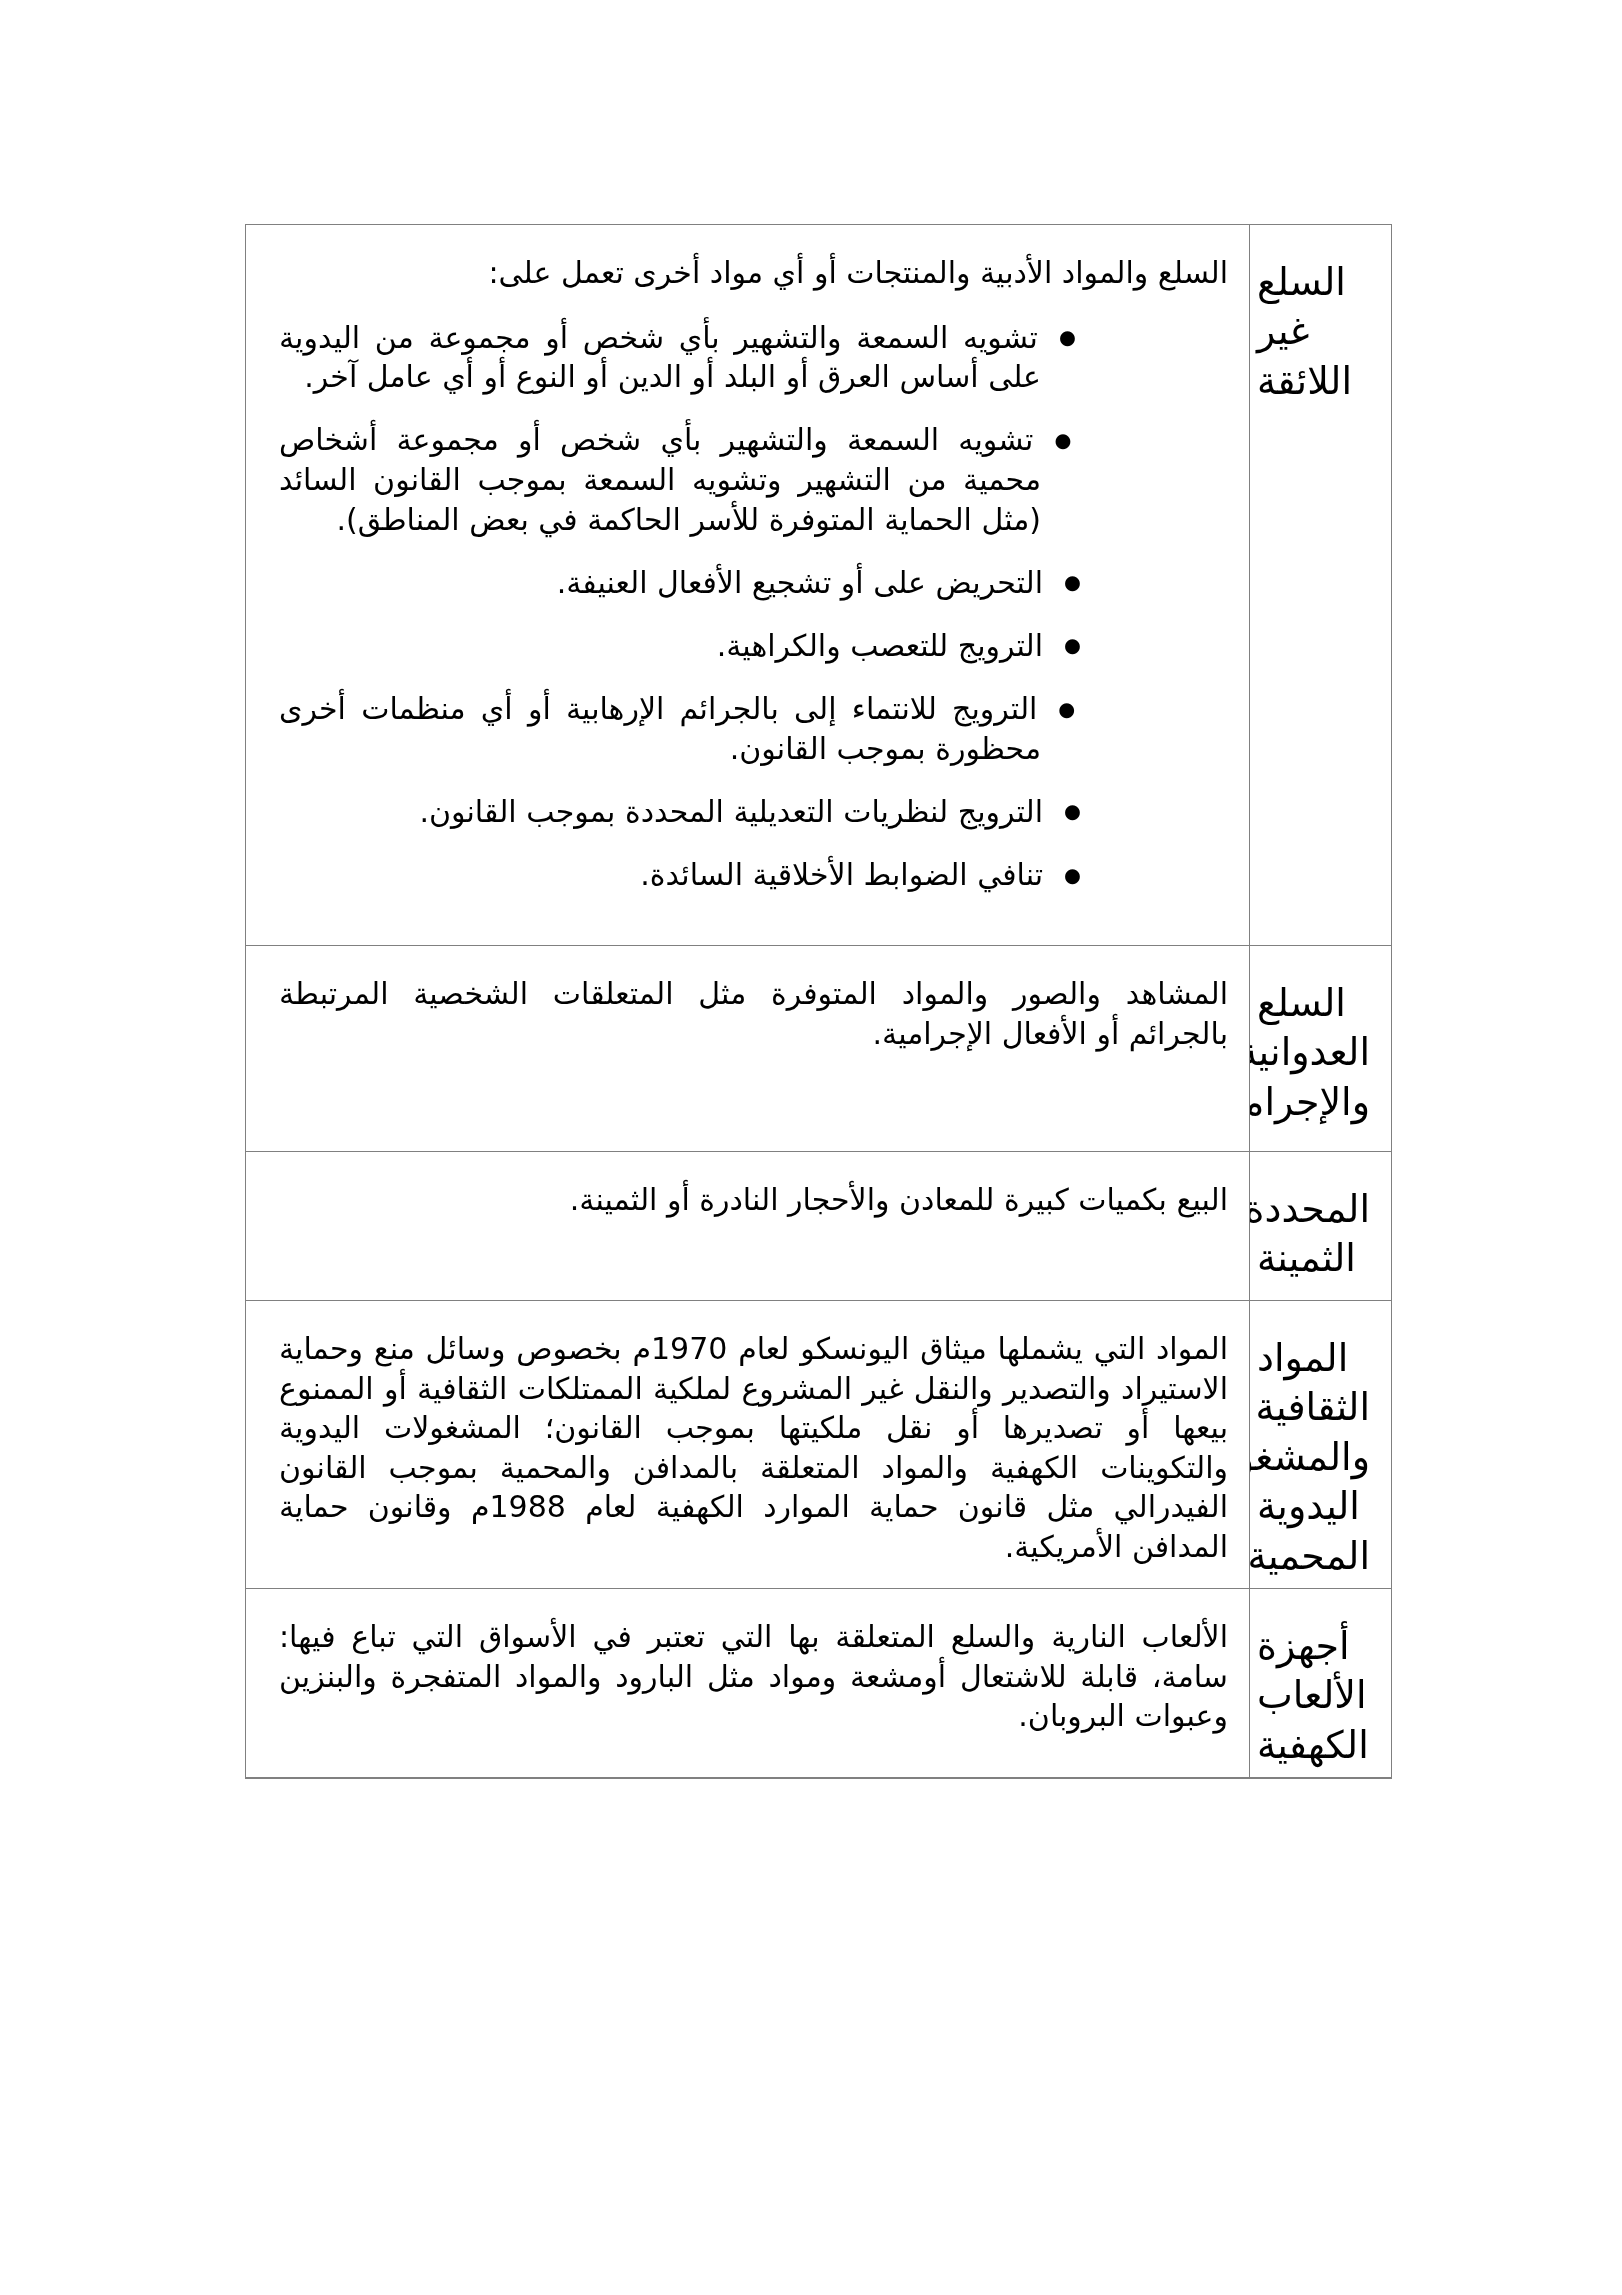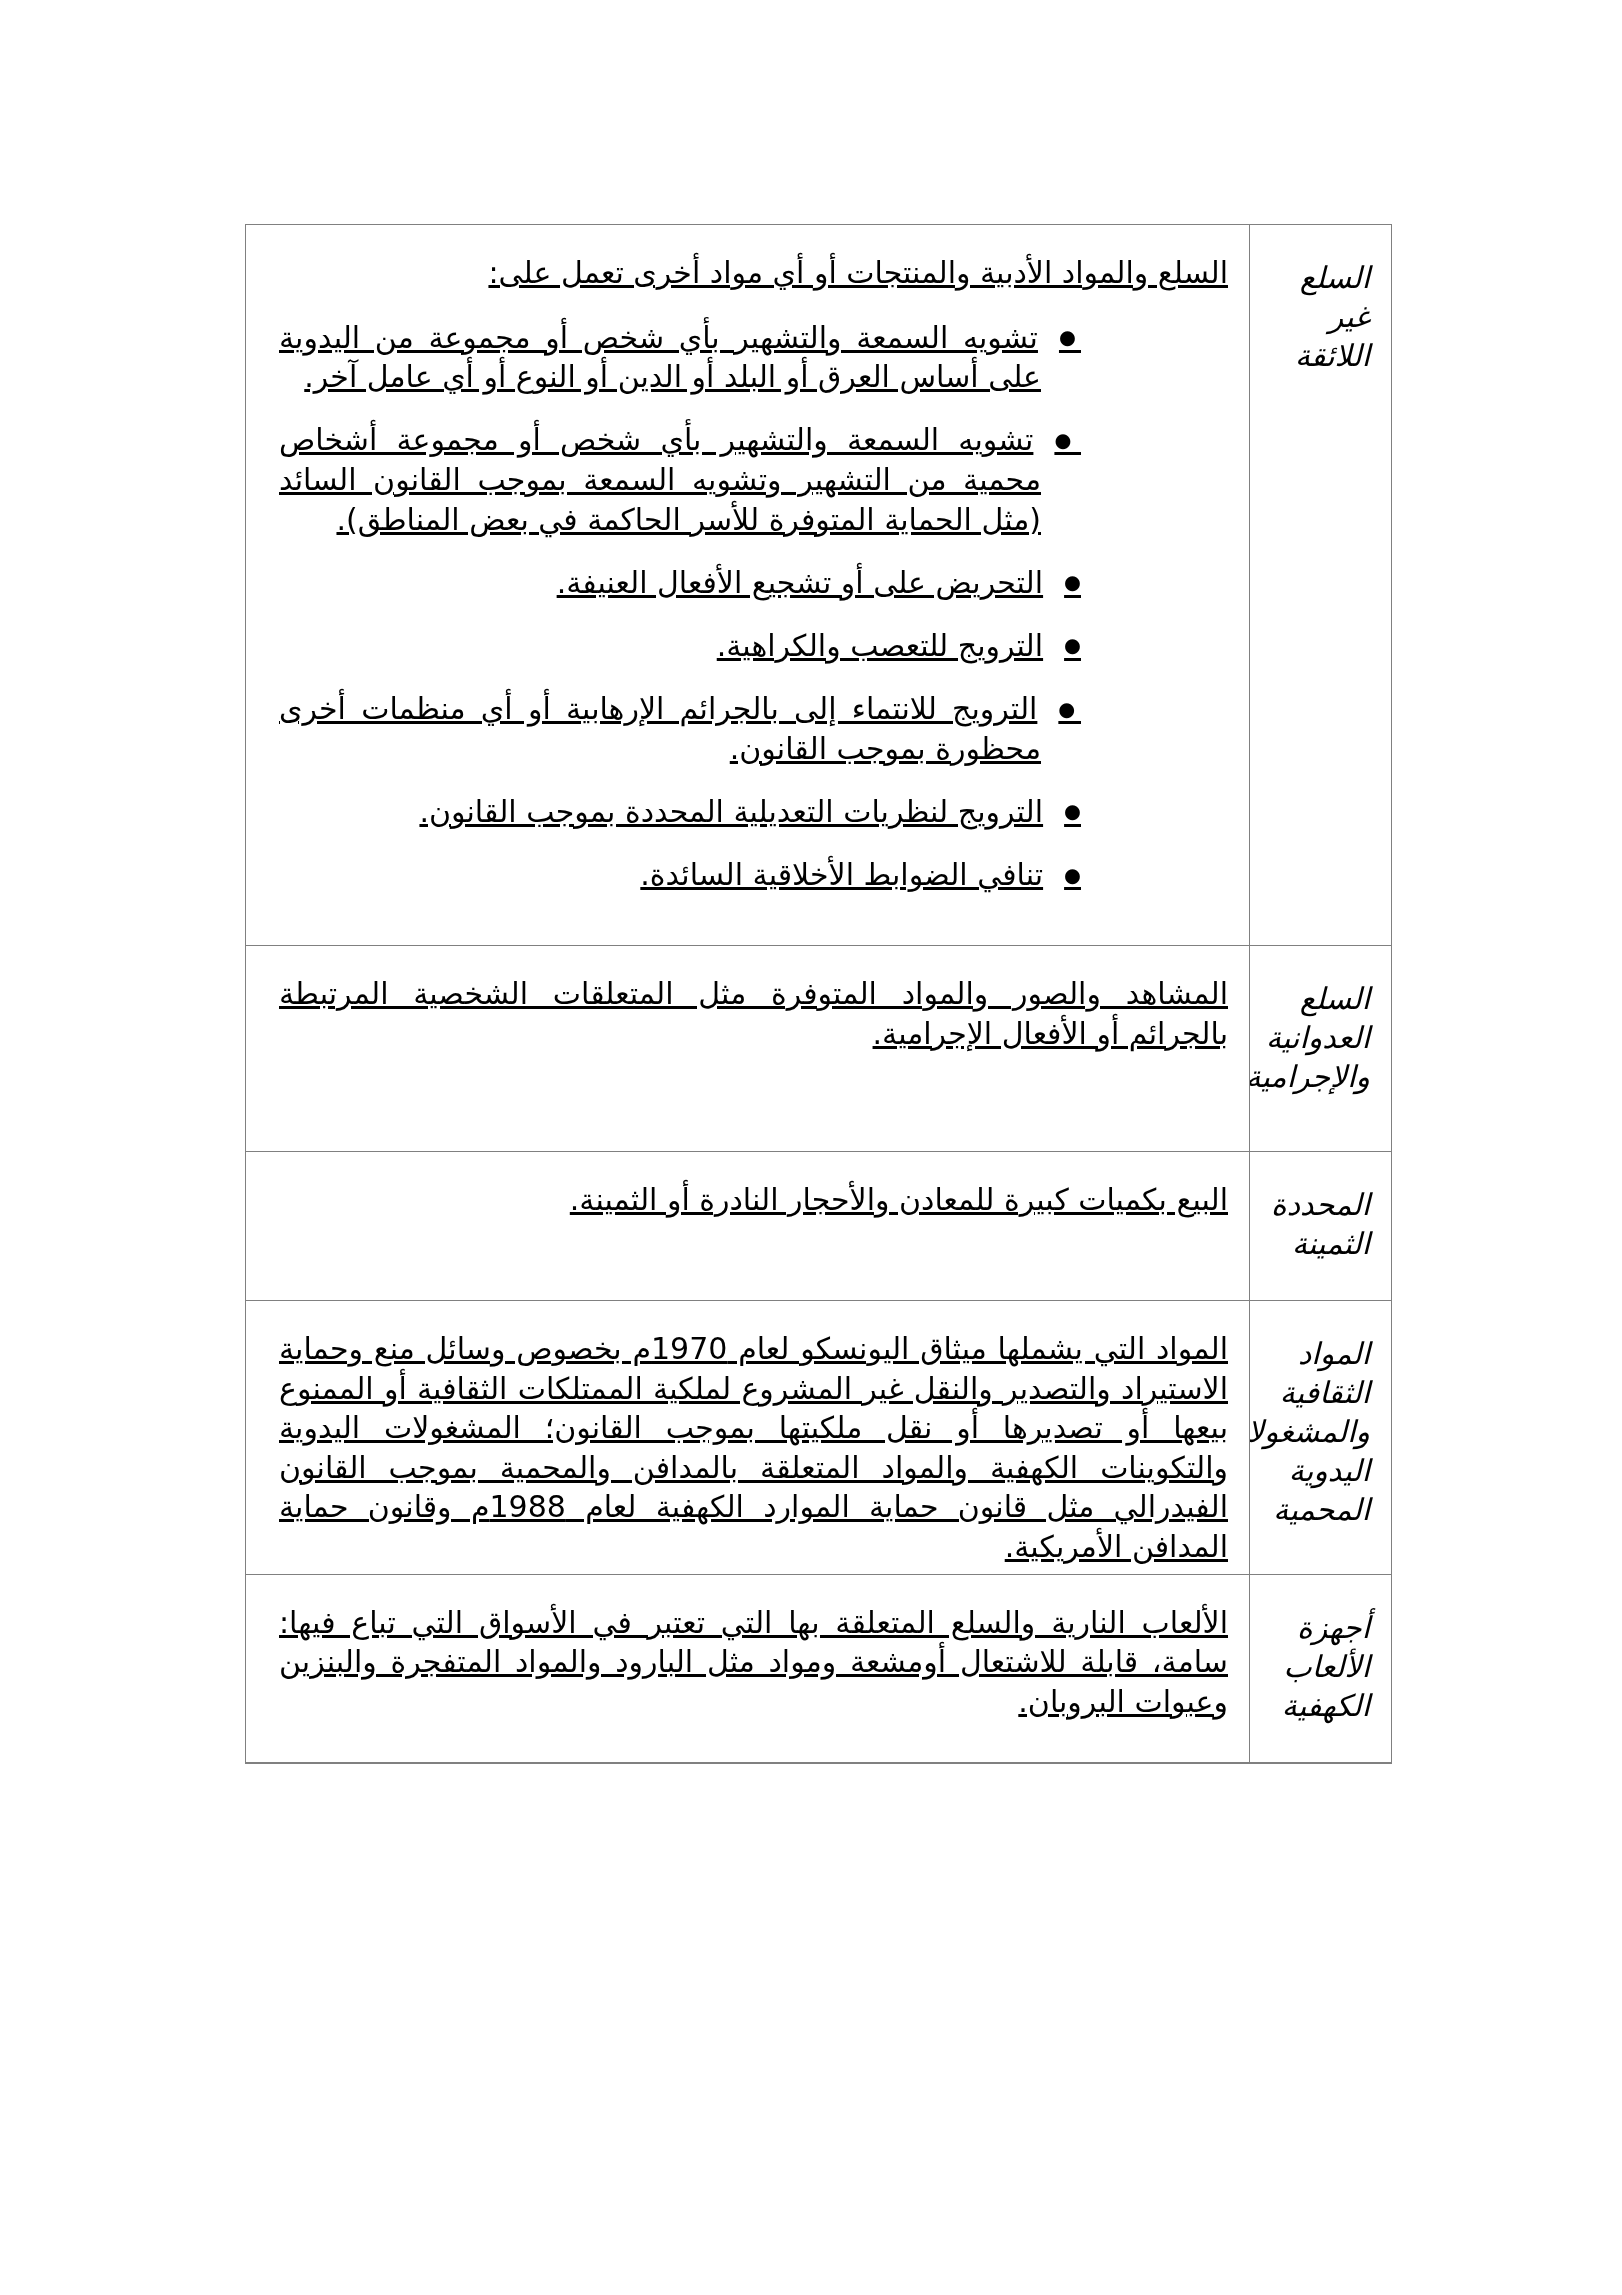--- a/index.html
+++ b/index.html
@@ -36,34 +36,32 @@
   col.col-desc { width: 1004px; }
 
   tr.r1 { height: 721px; }
   tr.r2 { height: 206px; }
   tr.r3 { height: 149px; }
   tr.r4 { height: 266px; }
   tr.r5 { height: 189px; }
 
   td.cat {
     padding: 33px 21px 7px 7px;
-    font-size: 30px;
+    font-size: 38px;
     line-height: 1.3;
-    text-align: right;
-    font-style: italic;
+    text-align: left;
   }
   td.desc {
     padding: 28px 21px 7px 33px;
     font-size: 30px;
     line-height: 1.32;
   }
   .desc p {
     margin: 0;
     text-align: justify;
-    text-decoration: underline;
   }
   p.intro {
     text-align: right;
     margin: 0 0 25px 0;
   }
   p.bitem {
     text-align: justify;
     padding-right: 187px;
     text-indent: -40px;
     margin: 23.6px 0 0 0;

